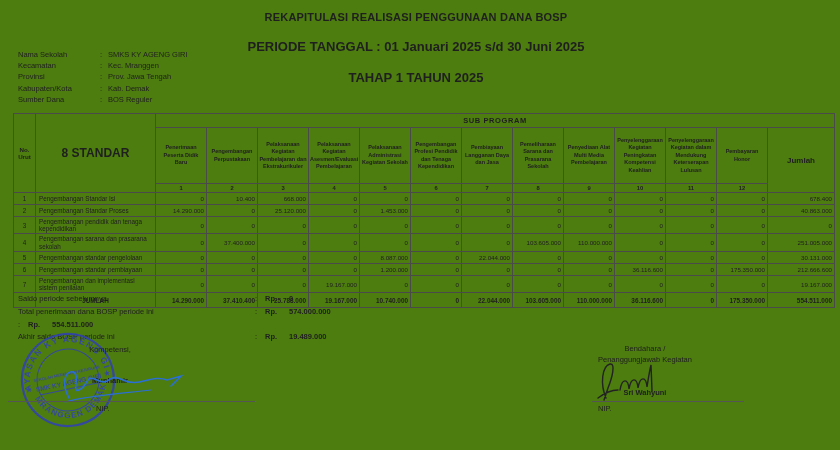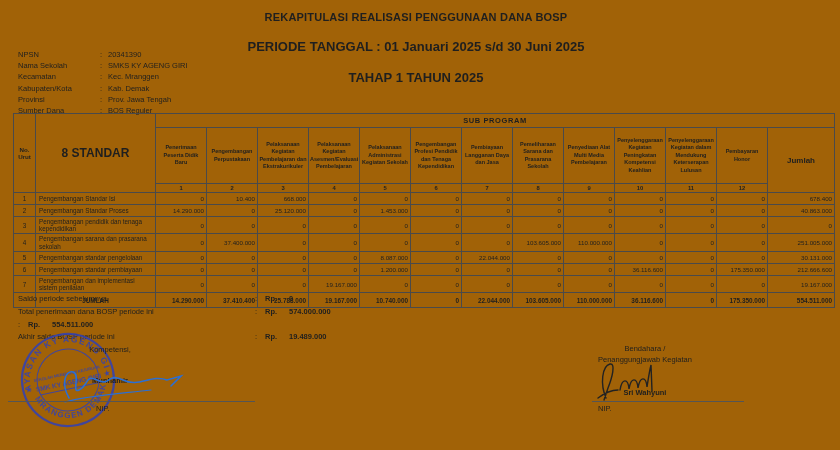--- a/index.html
+++ b/index.html
@@ -1,16 +1,16 @@
 <!DOCTYPE html>
 <html><head>
 <meta charset="utf-8">
 <style>
   html,body{margin:0;padding:0;background:#e8e8e8;}
-  .page{width:840px;height:450px;position:relative;background:#a16207;overflow:hidden;
+  .page{width:840px;height:450px;position:relative;background:#4d7c0f;overflow:hidden;
         font-family:"Liberation Sans", sans-serif;color:#1f1f1f;}
   
   .doc-title{position:absolute;top:11px;left:0;width:832px;text-align:center;}
   .t1{font-size:11px;font-weight:bold;letter-spacing:.2px;}
   .t2{font-size:13px;font-weight:bold;margin-top:16px;}
   
   .info{position:absolute;top:49px;left:18px;font-size:7.5px;line-height:11.2px;}
   .info-row{display:flex;}
   .i-label{width:82px;}
   .colon{width:8px;}
@@ -62,43 +62,38 @@
 <div class="page">
 
   <div class="doc-title">
     <div class="t1">REKAPITULASI REALISASI PENGGUNAAN DANA BOSP</div>
     <div class="t2">PERIODE TANGGAL : 01 Januari 2025 s/d 30 Juni 2025</div>
     <div class="t2">TAHAP 1 TAHUN 2025</div>
   </div>
 
   <div class="info">
     <div class="info-row">
-      <span class="i-label">NPSN</span>
-        <span class="colon"></span>
-        <span class="i-value">20341390</span>
-    </div>
-    <div class="info-row">
       <span class="i-label">Nama Sekolah</span>
         <span class="colon"></span>
         <span class="i-value">SMKS KY AGENG GIRI</span>
     </div>
     <div class="info-row">
       <span class="i-label">Kecamatan</span>
         <span class="colon"></span>
         <span class="i-value">Kec. Mranggen</span>
     </div>
     <div class="info-row">
+      <span class="i-label">Provinsi</span>
+        <span class="colon"></span>
+        <span class="i-value">Prov. Jawa Tengah</span>
+    </div>
+    <div class="info-row">
       <span class="i-label">Kabupaten/Kota</span>
         <span class="colon"></span>
         <span class="i-value">Kab. Demak</span>
-    </div>
-    <div class="info-row">
-      <span class="i-label">Provinsi</span>
-        <span class="colon"></span>
-        <span class="i-value">Prov. Jawa Tengah</span>
     </div>
     <div class="info-row">
       <span class="i-label">Sumber Dana</span>
         <span class="colon"></span>
         <span class="i-value">BOS Reguler</span>
     </div>
   </div>
 
   <table>
     <colgroup>

